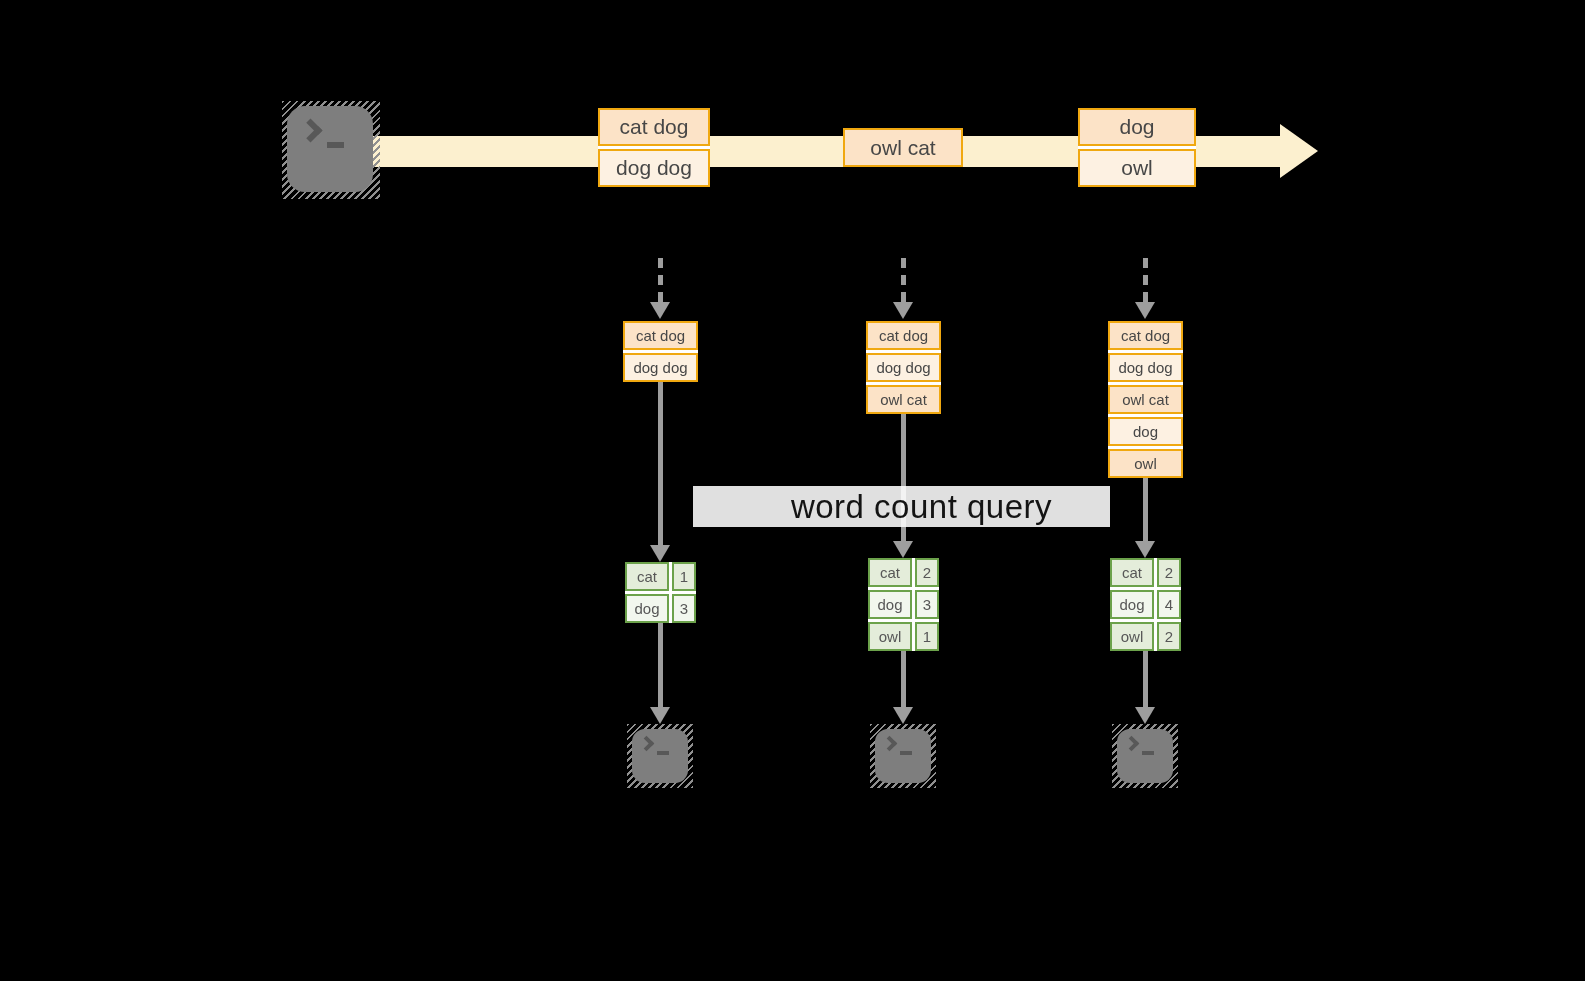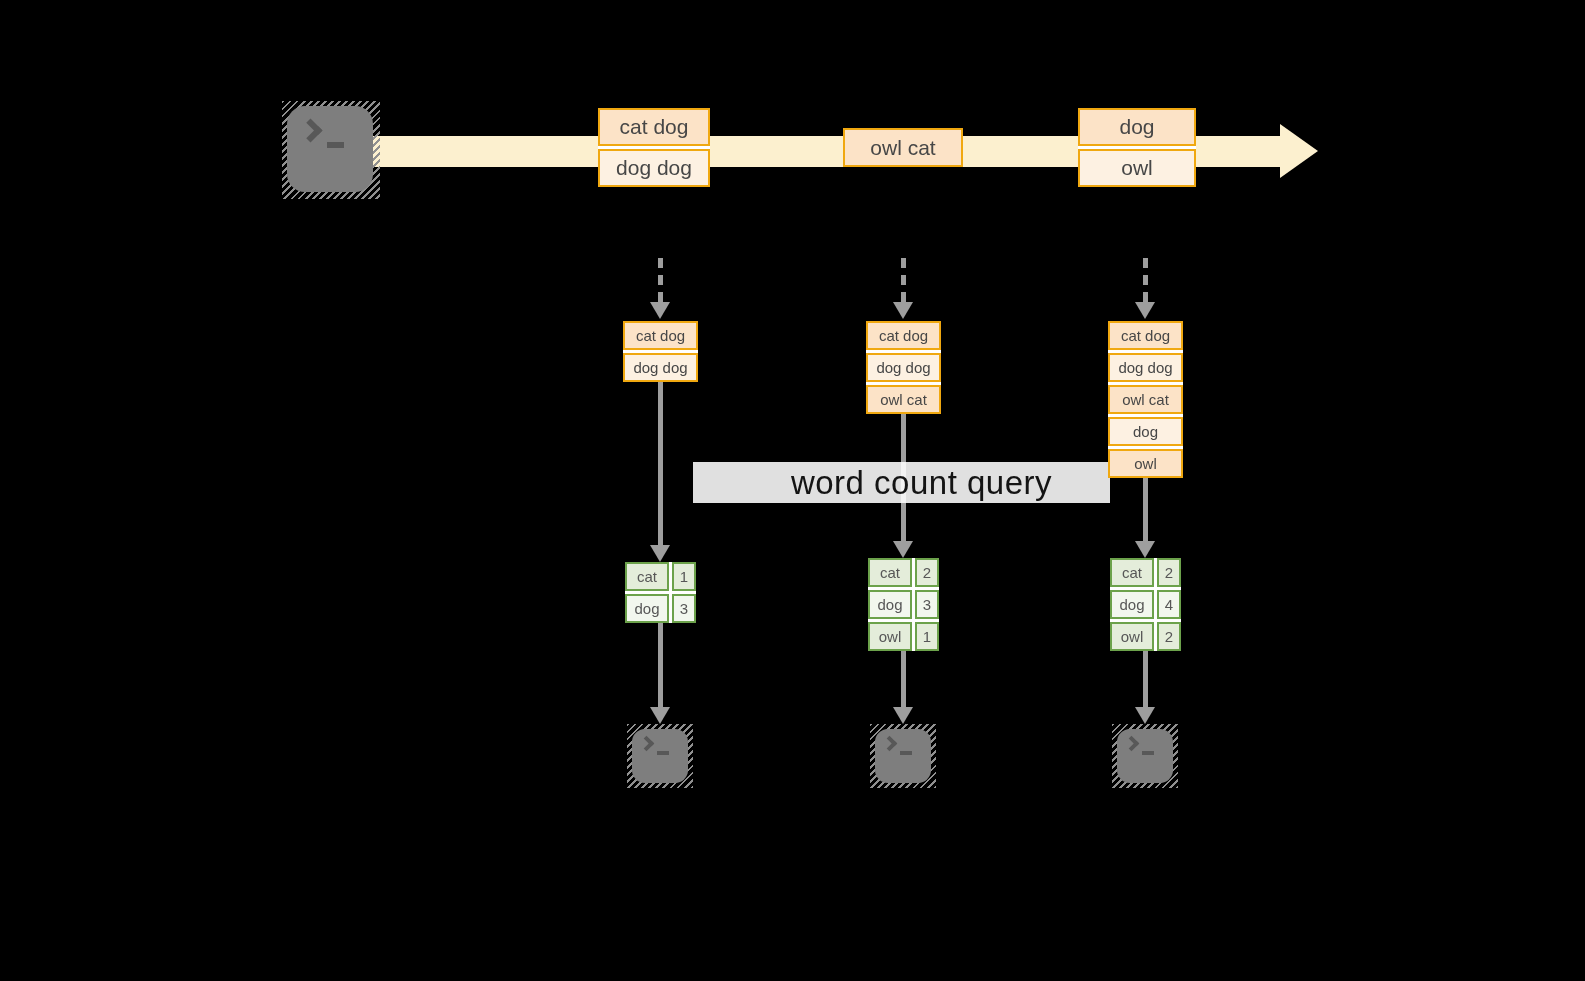--- a/index.html
+++ b/index.html
@@ -48,21 +48,21 @@
   .gcell.light{background:var(--green-light);}
 
   
   .varrow{position:absolute;width:20px;z-index:1;display:flex;flex-direction:column;align-items:center;}
   .vline{width:5px;background:var(--arrow-gray);}
   .vline.dash{background:repeating-linear-gradient(to bottom,var(--arrow-gray) 0 10px,transparent 10px 17px);}
   .vhead{width:0;height:0;border-left:10px solid transparent;border-right:10px solid transparent;
     border-top:17px solid var(--arrow-gray);}
 
   
-  .qlabel{position:absolute;left:693px;top:462px;width:417px;height:41px;z-index:2;
+  .qlabel{position:absolute;left:693px;top:486px;width:417px;height:41px;z-index:2;
     background:rgba(255,255,255,0.88);display:flex;align-items:center;justify-content:center;
     font-size:33px;font-weight:300;letter-spacing:0.5px;color:var(--label-text);padding-left:40px;}
 
   
   .term{position:absolute;z-index:3;
     background:repeating-linear-gradient(135deg,var(--hatch-gray) 0 2px,transparent 2px 5px);}
   .term-inner{position:absolute;background:var(--terminal-fill);}
   .term.big{left:282px;top:101px;width:98px;height:98px;}
   .term.big .term-inner{inset:5px 7px 7px 5px;border-radius:18px;}
   .term.small{width:66px;height:64px;top:724px;}

